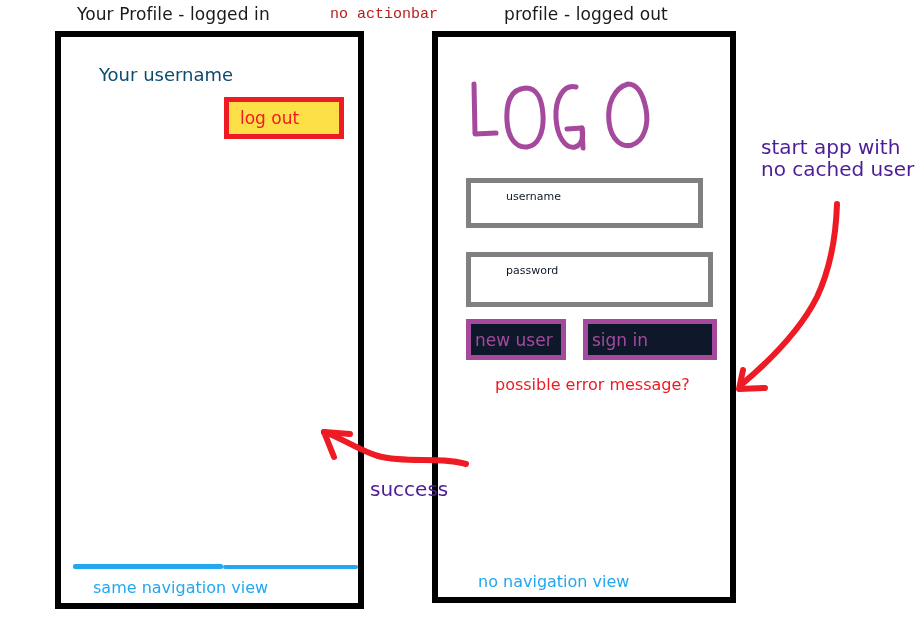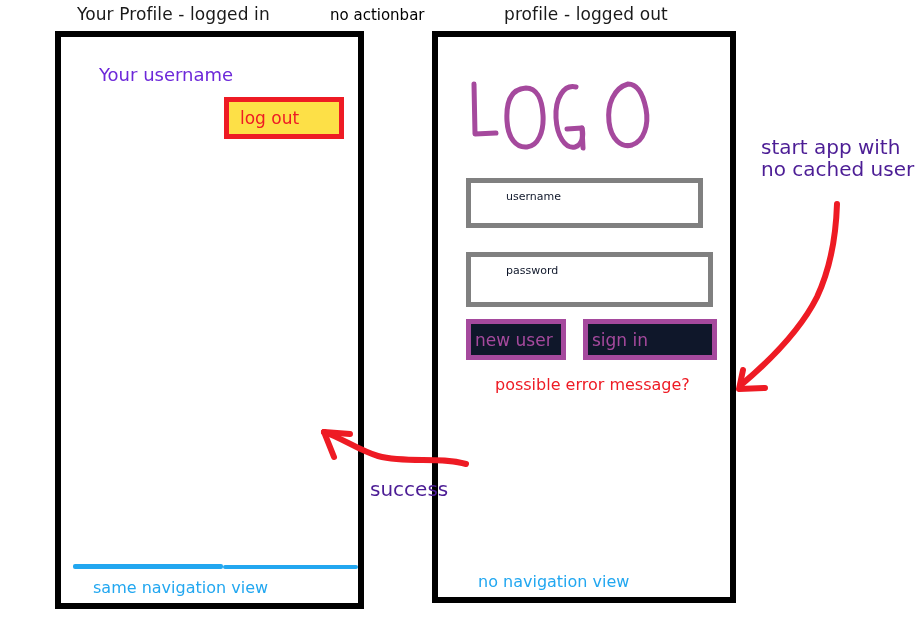--- a/index.html
+++ b/index.html
@@ -20,35 +20,36 @@
 
   
   .caption-dark {
     font-size: 17px;
     color: #1a1a1a;
     white-space: nowrap;
     letter-spacing: 0.1px;
   }
   .caption-blue {
     font-size: 15px;
-    color: #000000;
-    white-space: nowrap;
+    color: #b91c1c;
+    white-space: nowrap;
+    font-family: Liberation Mono, monospace;
   }
 
   
   .phone {
     border: 6px solid #000000;
     background: #ffffff;
     box-sizing: border-box;
   }
 
   
   .username-label {
     font-size: 18px;
-    color: #6d28d9;
+    color: #0c4a6e;
     white-space: nowrap;
   }
   .logout-box {
     border: 5px solid #ee1b24;
     background: #fde047;
     box-sizing: border-box;
     display: flex;
     align-items: center;
   }
   .logout-text {

